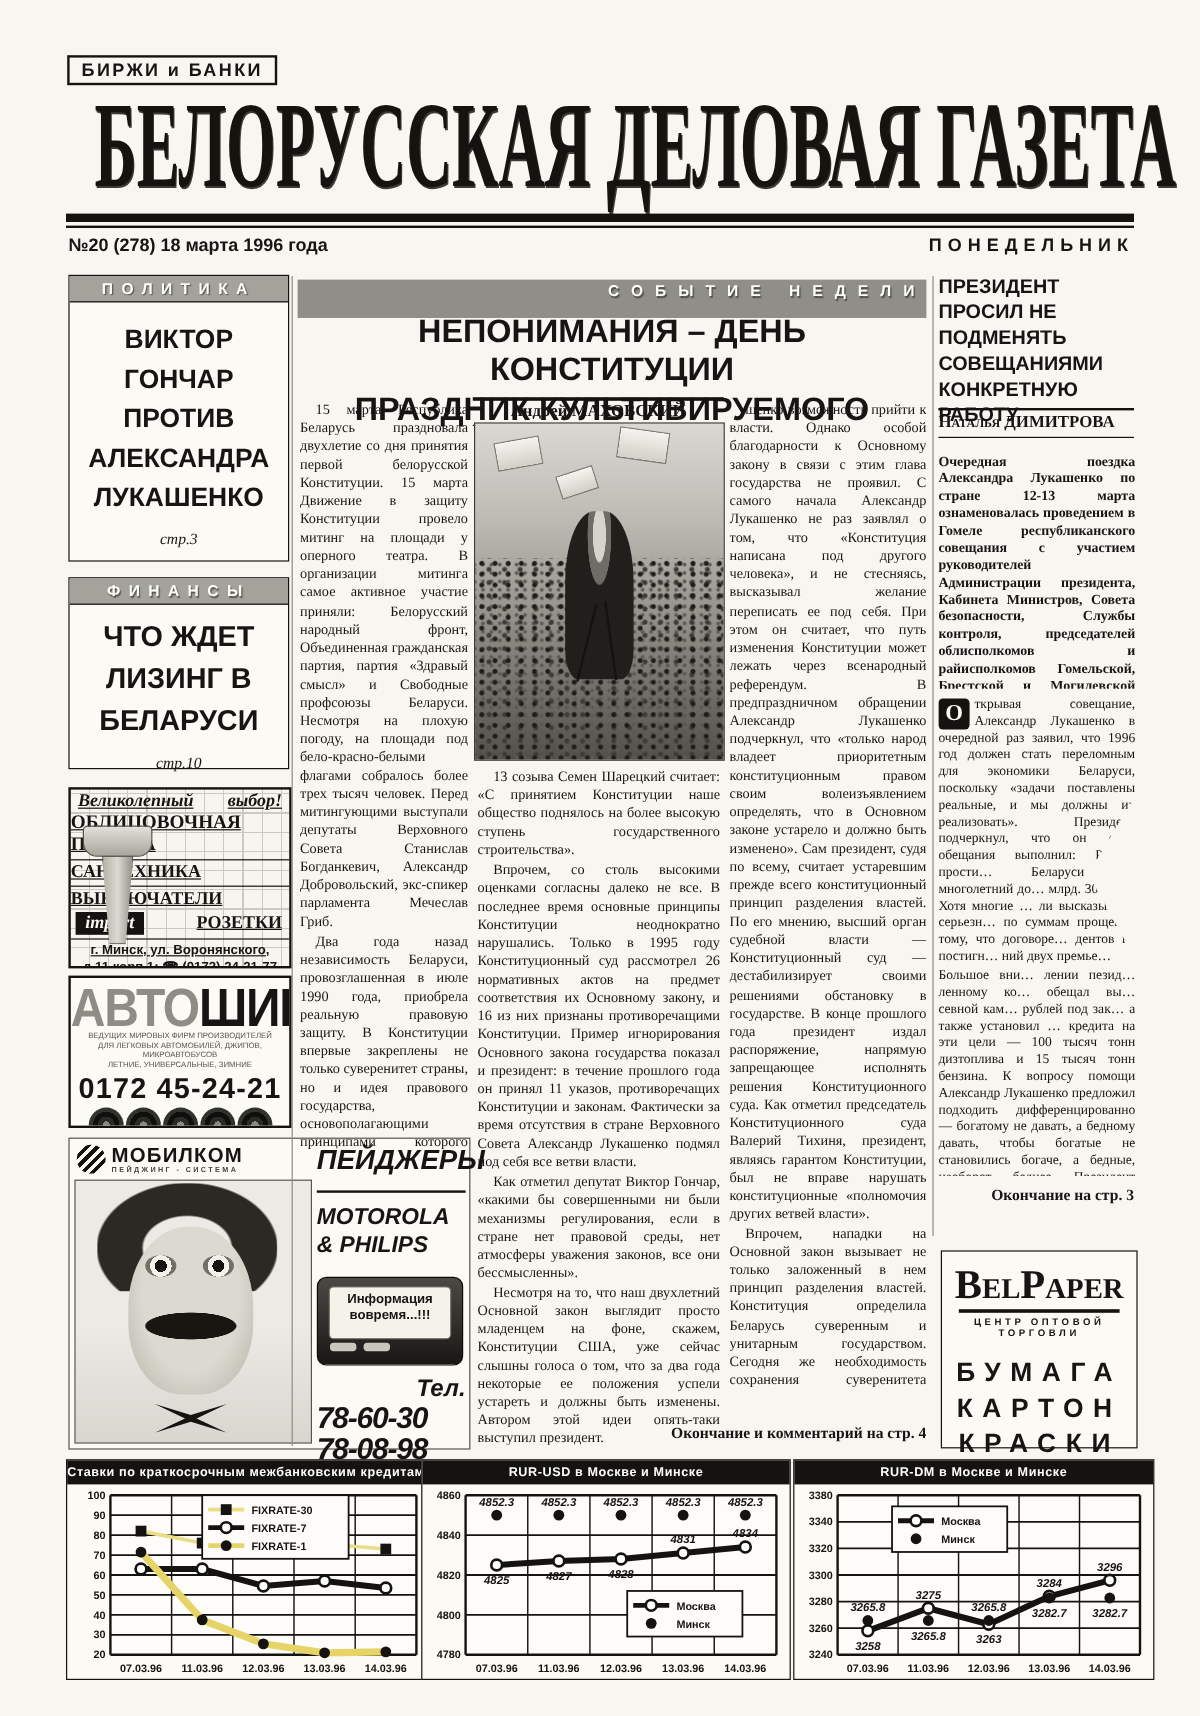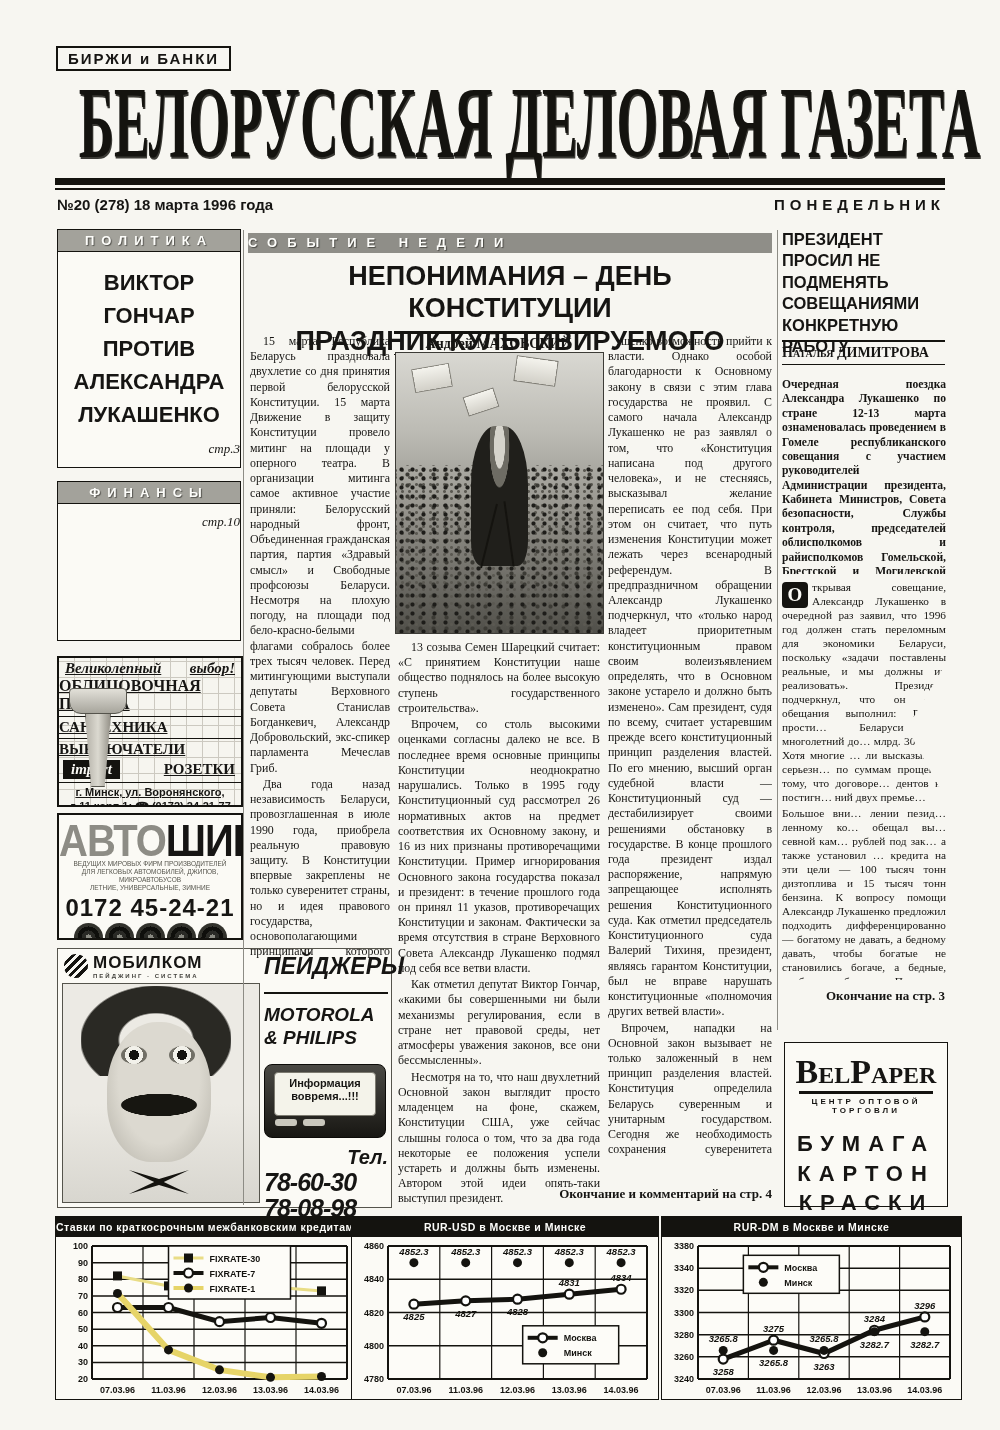--- a/index.html
+++ b/index.html
@@ -18,21 +18,21 @@
   .rule-thick{height:7px;background:#14130f;}
   .rule-thin{height:2px;background:#14130f;margin-top:3px;}
   .issue-line{left:57px;top:196px;font:bold 15px "Liberation Sans",sans-serif;}
   .weekday{top:196px;right:55px;font:bold 15px "Liberation Sans",sans-serif;letter-spacing:5px;}
 
   
   .teaser{left:57px;width:182px;border:1px solid #14130f;background:#fbfaf5;text-align:center;}
   .band{height:21px;background:#a3a29b;color:#fdfdfa;font:bold 13px "Liberation Sans",sans-serif;
         letter-spacing:7px;line-height:21px;text-shadow:1px 1px 1px #55544f;border-bottom:1px solid #14130f;}
   .teaser-headline{font:bold 22px/1.5 "Liberation Sans",sans-serif;padding:14px 8px 0;}
-  .page-ref{font:italic 13px "Liberation Serif",serif;margin:10px 0 12px;text-align:right;}
+  .page-ref{font:italic 13px "Liberation Serif",serif;margin:10px 0 12px;}
 
   
   .tile-ad{left:57px;top:656px;width:182px;height:147px;border:2px solid #14130f;background:
      repeating-linear-gradient(0deg,transparent 0 15px,#ccc9c0 15px 16px),
      repeating-linear-gradient(90deg,transparent 0 15px,#ccc9c0 15px 16px),#f6f5ef;overflow:hidden;text-decoration:underline;}
   .tile-tag{font:italic bold 15px "Liberation Serif",serif;padding:2px 6px 0;display:flex;justify-content:space-between;}
   .tile-big{font:bold 16px "Liberation Serif",serif;padding-right:6px;line-height:1.15;}
   .tile-mid{font:bold 15px "Liberation Serif",serif;padding-right:6px;border-top:1px solid #14130f;margin-top:2px;padding-top:2px;}
   .import-row{display:flex;justify-content:space-between;align-items:center;padding:2px 6px 0 4px;}
   .import-box{background:#14130f;color:#fbfaf5;font:italic bold 15px "Liberation Serif",serif;padding:1px 8px;}
@@ -69,21 +69,21 @@
   .pager-dev{margin-top:14px;width:120px;height:72px;background:linear-gradient(#4a4944,#181713);border-radius:8px;border:1px solid #0c0b08;position:relative;}
   .pager-screen{position:absolute;left:9px;top:7px;width:100px;height:38px;background:#f4f3ea;border-radius:4px;border:1px solid #7c7a70;
         font:bold 11px/1.25 "Liberation Sans",sans-serif;text-align:center;padding-top:4px;}
   .pager-btns{position:absolute;left:10px;bottom:6px;width:100px;height:12px;display:flex;gap:6px;}
   .pager-btn{width:22px;height:7px;background:#c9c7bd;border-radius:3px;}
   .pa-tel-label{font:italic bold 20px "Liberation Sans",sans-serif;text-align:right;margin-top:8px;}
   .pa-tel{font:italic bold 25px/1.05 "Liberation Sans",sans-serif;letter-spacing:-1px;}
 
   
   .vline{width:1px;background:#8d8c85;}
-  .sect-band{left:248px;top:233px;width:524px;height:20px;background:#8f8e88;color:#fdfdfa;text-align:left;
+  .sect-band{left:248px;top:233px;width:524px;height:32px;background:#8f8e88;color:#fdfdfa;text-align:right;
      font:bold 13px/20px "Liberation Sans",sans-serif;letter-spacing:10px;text-shadow:1px 1px 1px #4a4944;}
   .main-hl{left:248px;top:260px;width:524px;text-align:center;font:bold 27px/1.2 "Liberation Sans",sans-serif;letter-spacing:0;}
   .byline-box{left:394px;top:331px;width:209px;border-top:3px solid #14130f;border-bottom:1px solid #14130f;
      text-align:center;font:bold 14px "Liberation Serif",serif;padding:2px 0;}
   .photo{left:395px;top:352px;width:207px;height:280px;border:1px solid #3c3b36;
      background:linear-gradient(#d9d8d2 0%,#bcbbb4 28%,#97958e 55%,#504f49 100%);overflow:hidden;}
   .photo::after{content:'';position:absolute;left:0;right:0;bottom:0;height:60%;
      background-image:radial-gradient(circle,#1d1c19 1.5px,transparent 2.6px),
                       radial-gradient(circle,#3c3b35 1.5px,transparent 2.6px),
                       radial-gradient(circle,#5b5952 1px,transparent 2px);
@@ -142,20 +142,21 @@
   <div class="abs weekday">ПОНЕДЕЛЬНИК</div>
 
   <div class="abs teaser" style="top:229px;height:237px;">
     <div class="band">ПОЛИТИКА</div>
     <div class="teaser-headline">ВИКТОР ГОНЧАР ПРОТИВ АЛЕКСАНДРА ЛУКАШЕНКО</div>
     <div class="page-ref">стр.3</div>
   </div>
 
   <div class="abs teaser" style="top:481px;height:158px;">
     <div class="band">ФИНАНСЫ</div>
+    <div class="teaser-headline" style="font-size:24px;line-height:1.45;padding-top:10px;">ЧТО ЖДЕТ ЛИЗИНГ В БЕЛАРУСИ</div>
     <div class="page-ref">стр.10</div>
   </div>
 
   <div class="abs tile-ad">
     <div class="tile-tag">
       <span>Великолепный</span>
       <span>выбор!</span>
     </div>
     <div class="abs sink">
       <div class="abs sink-basin"></div>

